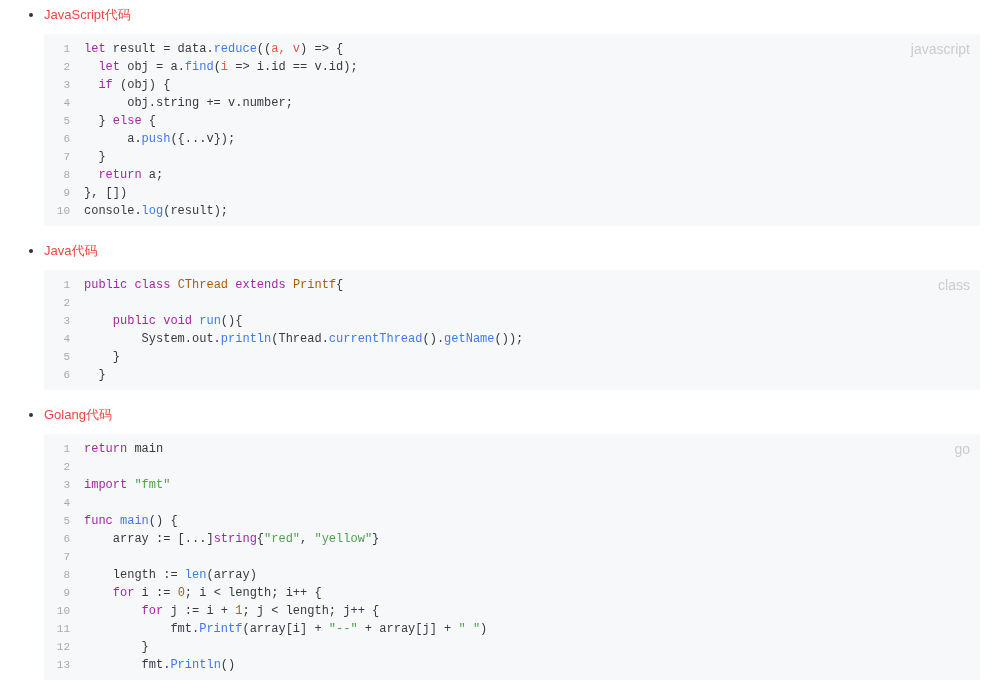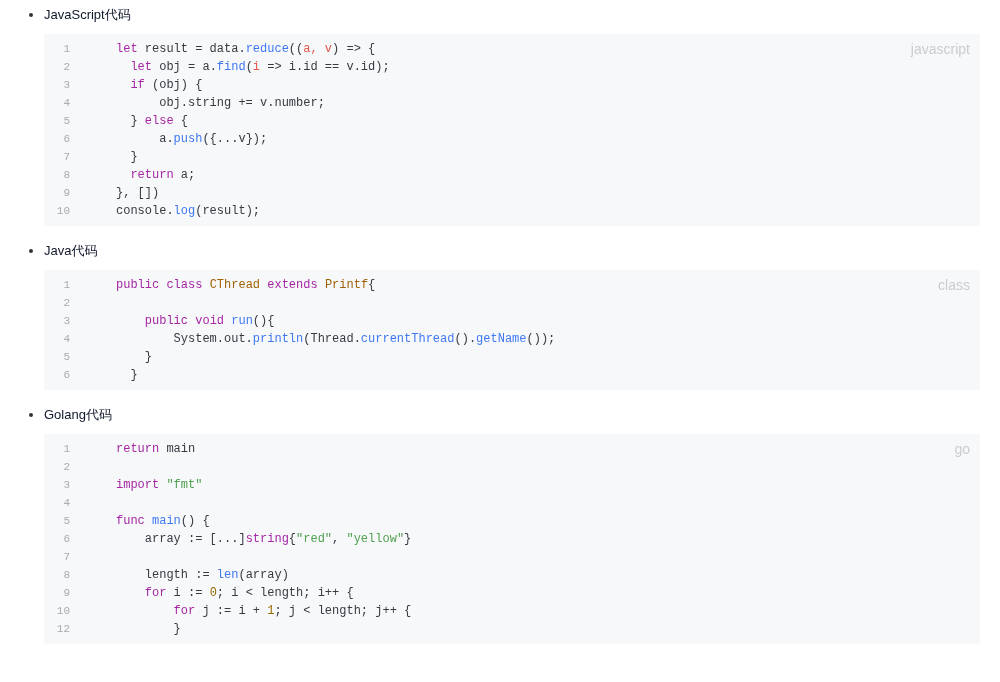--- a/index.html
+++ b/index.html
@@ -14,21 +14,21 @@
   ul.section-list {
     list-style: disc;
     padding-left: 24px;
     margin: 0;
   }
   ul.section-list > li {
     margin: 6px 0 12px 0;
   }
   .section-title {
     font-size: 13px;
-    color: #0f172a;
+    color: #ef4444;
   }
   .code-block {
     position: relative;
     background: #f6f8fa;
     border-radius: 3px;
     margin: 10px 0 16px 0;
     padding: 6px 0;
     font-family: Consolas, Monaco, "Courier New", monospace;
     font-size: 12px;
     line-height: 18px;
@@ -52,21 +52,20 @@
     padding-right: 14px;
     color: #aaa;
     user-select: none;
     flex: 0 0 40px;
     font-size: 11px;
   }
   .code-content {
     white-space: pre;
     flex: 1;
     color: #383a42;
-    margin-left: 32px;
   }
   
   .tk-kw    { color: #a626a4; } 
   .tk-red   { color: #e45649; } 
   .tk-fn    { color: #4078f2; } 
   .tk-num   { color: #986801; } 
   .tk-str   { color: #50a14f; }
   .tk-cls   { color: #a16207; }
 </style>
 </head>
@@ -179,17 +178,25 @@
         </div>
         <div class="code-row">
           <div class="lineno">9</div>
           <div class="code-content">    <span class="tk-kw">for</span> i := <span class="tk-num">0</span>; i &lt; length; i++ {</div>
         </div>
         <div class="code-row">
           <div class="lineno">10</div>
           <div class="code-content">        <span class="tk-kw">for</span> j := i + <span class="tk-num">1</span>; j &lt; length; j++ {</div>
         </div>
         <div class="code-row">
+          <div class="lineno">11</div>
+          <div class="code-content">            fmt.<span class="tk-fn">Printf</span>(array[i] + <span class="tk-str">"--"</span> + array[j] + <span class="tk-str">" "</span>)</div>
+        </div>
+        <div class="code-row">
           <div class="lineno">12</div>
           <div class="code-content">        }</div>
+        </div>
+        <div class="code-row">
+          <div class="lineno">13</div>
+          <div class="code-content">        fmt.<span class="tk-fn">Println</span>()</div>
         </div>
       </div></li>
   </ul>
 
 </body></html>

